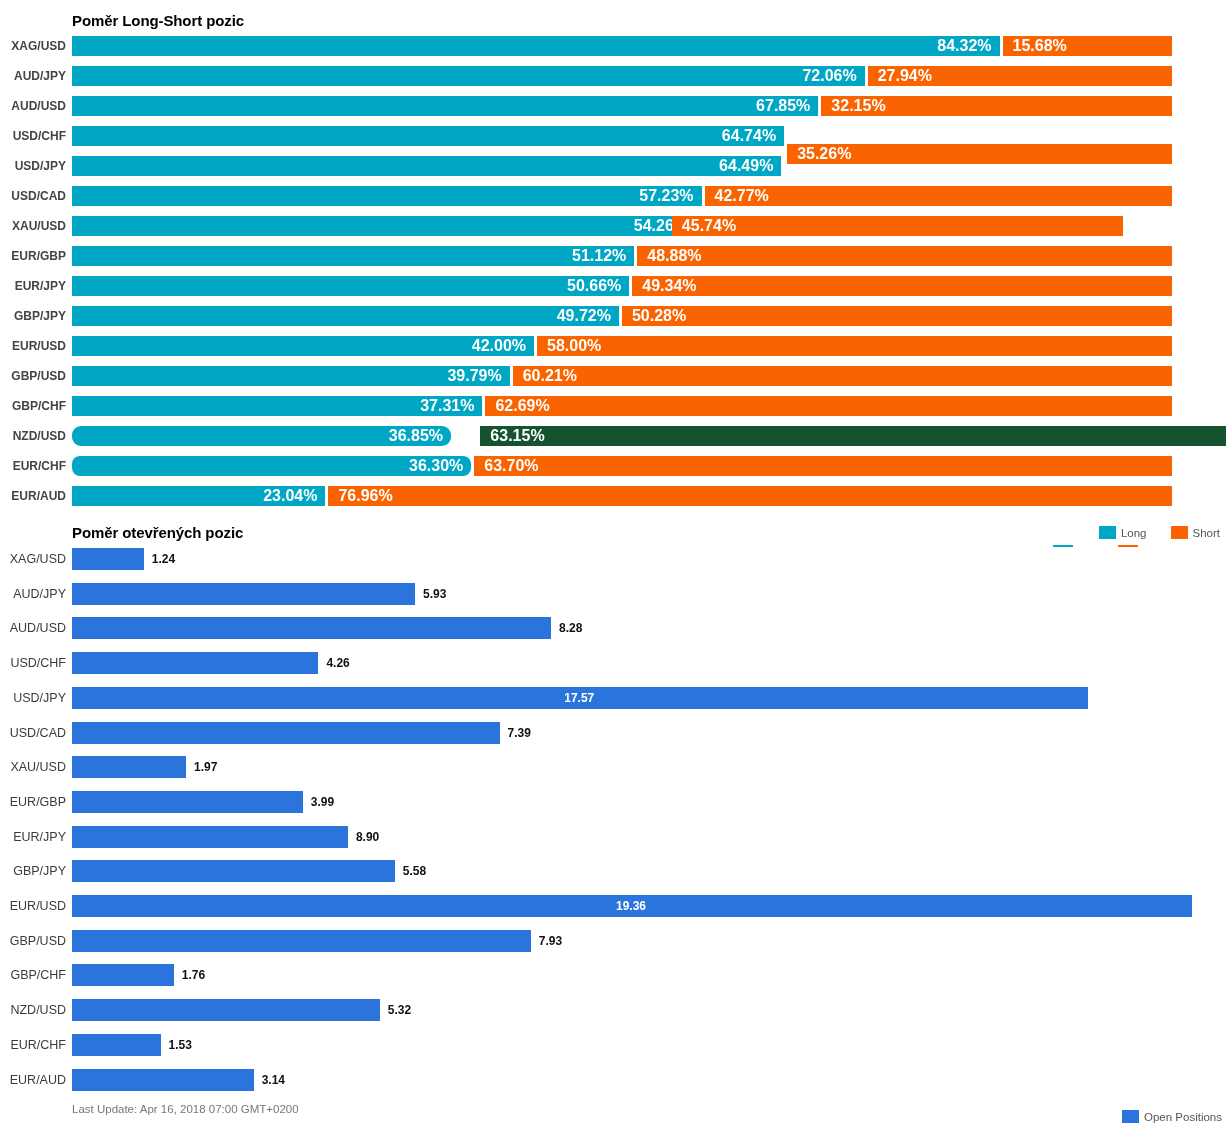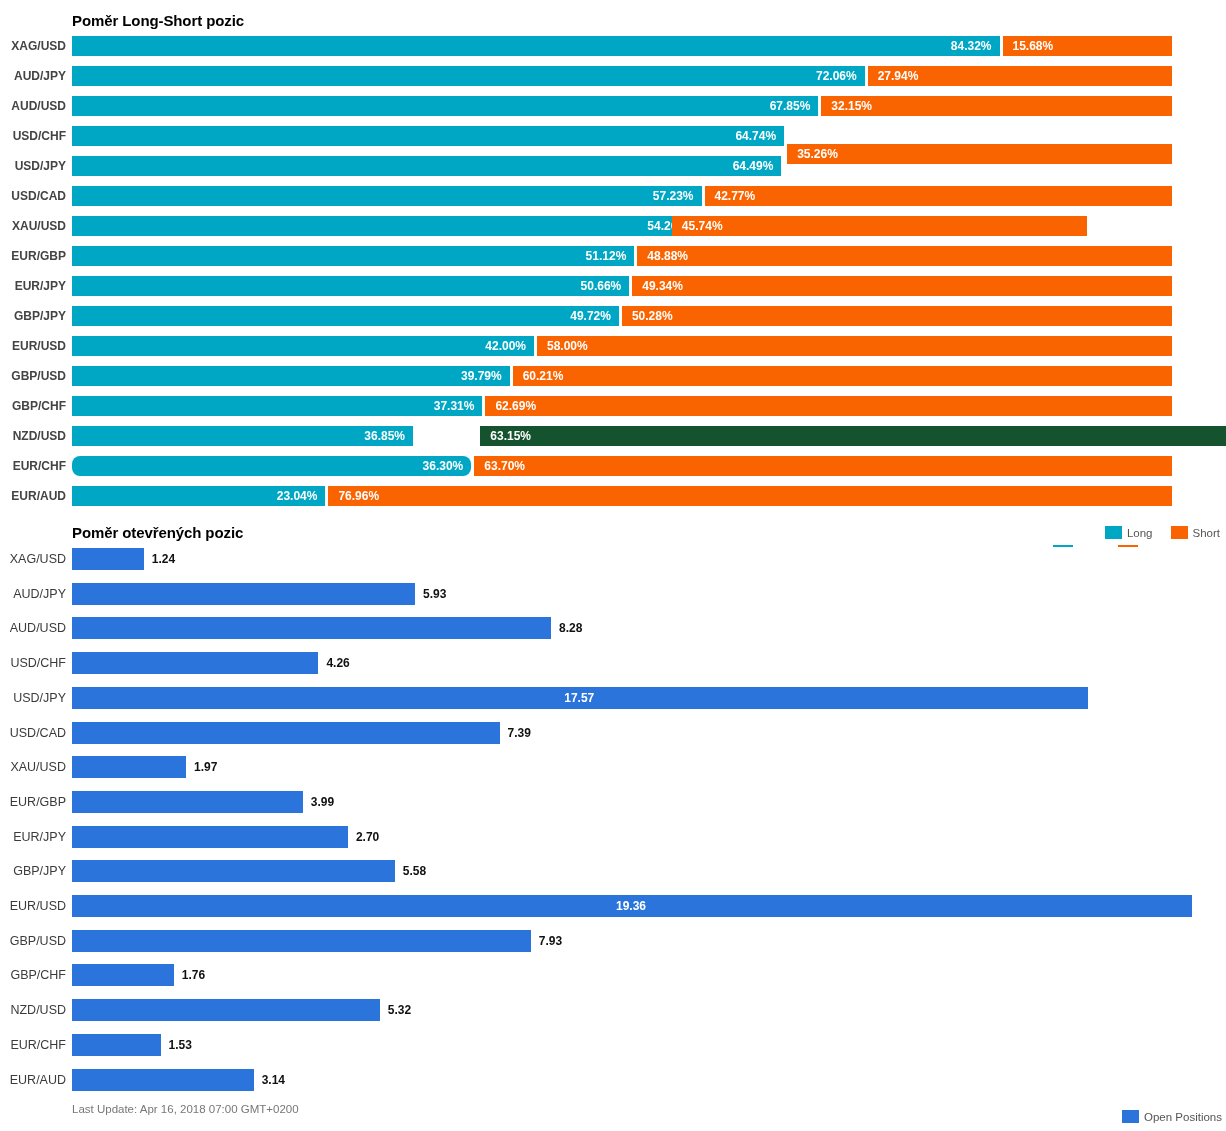--- a/index.html
+++ b/index.html
@@ -51,21 +51,21 @@
   .seg {
     position: absolute;
     top: 0; height: 20px;
     overflow: hidden;
   }
   .seg-long  { background: #00a7c4; }
   .seg-short { background: #fa6400; }
   .seg .seg-val {
     position: absolute;
     top: 0; line-height: 20px;
-    font-size: 12px;
+    font-size: 16px;
     font-weight: bold;
     color: #ffffff;
     white-space: nowrap;
   }
   .seg-long .seg-val  { right: 8px; }
   .seg-short .seg-val { left: 10px; }
 
   
   #chart2 { top: 520px; height: 611px; }
   #chart2 .chart-title { left: 72px; top: 4px; }
@@ -95,21 +95,21 @@
     font-size: 12px; font-weight: bold;
     color: #ffffff;
     white-space: nowrap;
   }
 
   
   .legend {
     position: absolute;
     display: flex;
     align-items: center;
-    gap: 6px;
+    gap: 12px;
     font-size: 11.5px;
     color: #555555;
     white-space: nowrap;
   }
   .legend .lg-item { display: flex; align-items: center; gap: 5px; margin-left: 12px; }
   .legend .swatch { display: inline-block; width: 17px; height: 13px; }
 
   #legend1 { right: 6px; top: 526px; }
   #legend2 { right: 4px; top: 1110px; }
 
@@ -184,21 +184,21 @@
           </div>
           <div class="seg seg-short" style="left: 704.53px; width: 467.47px; background: rgb(250, 100, 0);">
             <span class="seg-val">42.77%</span>
           </div>
         </div>
         <div class="row" style="top: 216px;">
           <div class="cat-label">XAU/USD</div>
           <div class="seg seg-long" style="left: 72px; width: 624px; background: rgb(0, 167, 196);">
             <span class="seg-val">54.26%</span>
           </div>
-          <div class="seg seg-short" style="left: 671.86px; width: 415px; background: rgb(250, 100, 0);">
+          <div class="seg seg-short" style="left: 671.86px; width: 451px; background: rgb(250, 100, 0);">
             <span class="seg-val">45.74%</span>
           </div>
         </div>
         <div class="row" style="top: 246px;">
           <div class="cat-label">EUR/GBP</div>
           <div class="seg seg-long" style="left: 72px; width: 562.32px; background: rgb(0, 167, 196);">
             <span class="seg-val">51.12%</span>
           </div>
           <div class="seg seg-short" style="left: 637.32px; width: 534.68px; background: rgb(250, 100, 0);">
             <span class="seg-val">48.88%</span>
@@ -244,21 +244,21 @@
           <div class="cat-label">GBP/CHF</div>
           <div class="seg seg-long" style="left: 72px; width: 410.41px; background: rgb(0, 167, 196);">
             <span class="seg-val">37.31%</span>
           </div>
           <div class="seg seg-short" style="left: 485.41px; width: 686.59px; background: rgb(250, 100, 0);">
             <span class="seg-val">62.69%</span>
           </div>
         </div>
         <div class="row" style="top: 426px;">
           <div class="cat-label">NZD/USD</div>
-          <div class="seg seg-long" style="left: 72px; width: 341px; background: rgb(0, 167, 196);">
+          <div class="seg seg-long" style="left: 72px; width: 379px; background: rgb(0, 167, 196); border-radius: 9px;">
             <span class="seg-val">36.85%</span>
           </div>
           <div class="seg seg-short" style="left: 480.35px; width: 771px; background: #14532d;">
             <span class="seg-val">63.15%</span>
           </div>
         </div>
         <div class="row" style="top: 456px;">
           <div class="cat-label">EUR/CHF</div>
           <div class="seg seg-long" style="left: 72px; width: 399.3px; background: rgb(0, 167, 196); border-radius: 8px;">
             <span class="seg-val">36.30%</span>
@@ -332,21 +332,21 @@
           <div class="bar-val-out" style="left: 193.967px;">1.97</div>
         </div>
         <div class="row" style="top: 270.9px;">
           <div class="cat-label">EUR/GBP</div>
           <div class="bar-blue" style="width: 230.826px; background: rgb(42, 116, 219);"></div>
           <div class="bar-val-out" style="left: 310.826px;">3.99</div>
         </div>
         <div class="row" style="top: 305.6px;">
           <div class="cat-label">EUR/JPY</div>
           <div class="bar-blue" style="width: 275.95px; background: rgb(42, 116, 219);"></div>
-          <div class="bar-val-out" style="left: 355.95px;">2.70</div>
+          <div class="bar-val-out" style="left: 355.95px;">8.90</div>
         </div>
         <div class="row" style="top: 340.3px;">
           <div class="cat-label">GBP/JPY</div>
           <div class="bar-blue" style="width: 322.81px; background: rgb(42, 116, 219);"></div>
           <div class="bar-val-out" style="left: 402.81px;">5.58</div>
         </div>
         <div class="row" style="top: 375px;">
           <div class="cat-label">EUR/USD</div>
           <div class="bar-blue" style="width: 1120px; background: rgb(42, 116, 219);"></div>
           <div class="bar-val-in" style="left: 616px;">19.36</div>

